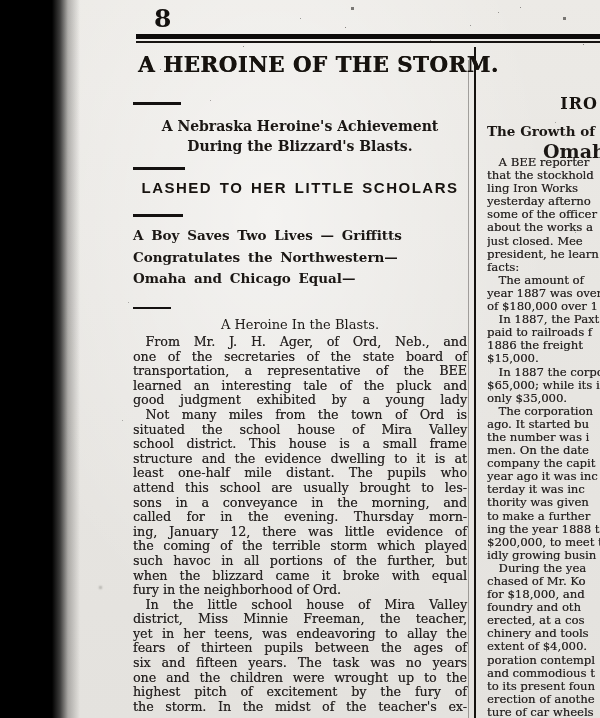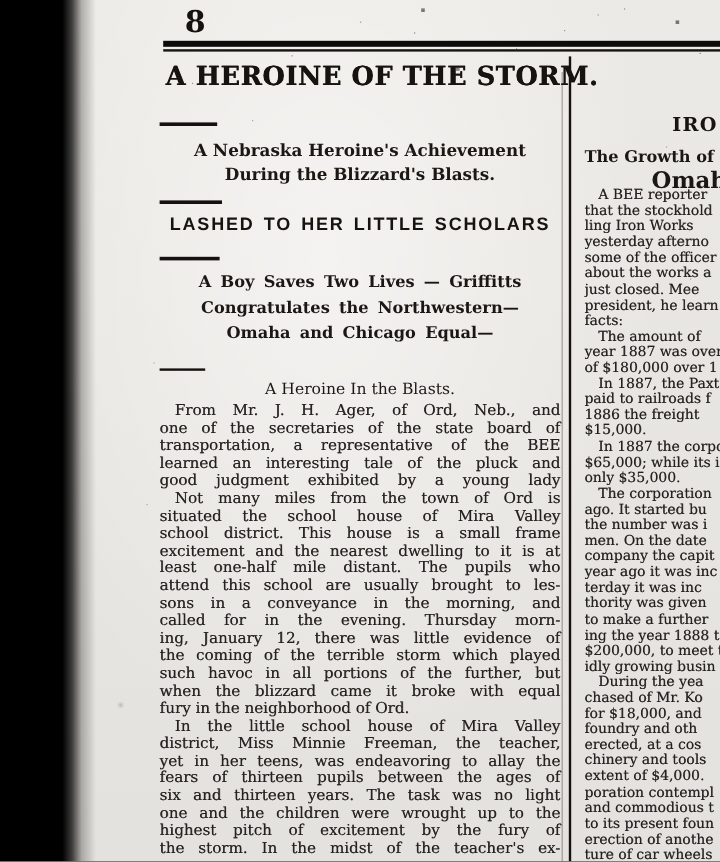--- a/index.html
+++ b/index.html
@@ -49,21 +49,21 @@
   .rule-sm{background:#141110;height:3px;}
   .d1{top:54px;width:48px;left:143px;right:auto;}
   .d2{top:119px;width:52px;left:141px;right:auto;}
   .d3{top:166px;width:50px;left:142px;right:auto;}
   .d4{top:259px;width:38px;left:148px;right:auto;height:2px;}
   .subhead{top:68px;text-align:center;font-weight:700;font-size:14px;line-height:20px;color:#1b1714;}
   .banner{
     top:131px;text-align:center;font-family:"Liberation Sans","DejaVu Sans",sans-serif;
     font-weight:700;font-size:15px;letter-spacing:1.5px;word-spacing:2px;color:#17130f;white-space:nowrap;
   }
-  .deck{top:177px;text-align:center;font-weight:700;font-size:13.5px;line-height:21.5px;word-spacing:3px;color:#1b1714;}
+  .deck{top:177px;text-align:left;font-weight:700;font-size:13.5px;line-height:21.5px;word-spacing:3px;color:#1b1714;}
   .section-head{top:269px;text-align:center;font-weight:400;font-size:13px;color:#1b1714;}
   .body-text{top:287px;font-size:12.6px;line-height:14.6px;color:#252120;}
   .body-line{text-align:justify;text-align-last:justify;text-shadow:.25px 0 0 rgba(37,33,32,.6);}
   .body-line.end{text-align-last:left;}
 
   .right-col{position:absolute;left:487px;top:0;right:0;bottom:0;overflow:hidden;margin-top:41px;}
   .rc-headline{
     position:absolute;top:53px;right:2px;font-weight:700;font-size:16px;
     letter-spacing:1px;color:#17130f;white-space:nowrap;
   }
@@ -109,35 +109,35 @@
 
     <div class="body-text">
         <div class="body-line"> From Mr. J. H. Ager, of Ord, Neb., and</div>
         <div class="body-line">one of the secretaries of the state board of</div>
         <div class="body-line">transportation, a representative of the BEE</div>
         <div class="body-line">learned an interesting tale of the pluck and</div>
         <div class="body-line">good judgment exhibited by a young lady</div>
         <div class="body-line"> Not many miles from the town of Ord is</div>
         <div class="body-line">situated the school house of Mira Valley</div>
         <div class="body-line">school district. This house is a small frame</div>
-        <div class="body-line">excitement and the nearest dwelling to it is at</div>
+        <div class="body-line">structure and the evidence dwelling to it is at</div>
         <div class="body-line">least one-half mile distant. The pupils who</div>
         <div class="body-line">attend this school are usually brought to les-</div>
         <div class="body-line">sons in a conveyance in the morning, and</div>
         <div class="body-line">called for in the evening. Thursday morn-</div>
         <div class="body-line">ing, January 12, there was little evidence of</div>
         <div class="body-line">the coming of the terrible storm which played</div>
         <div class="body-line">such havoc in all portions of the further, but</div>
         <div class="body-line">when the blizzard came it broke with equal</div>
         <div class="body-line end">fury in the neighborhood of Ord.</div>
         <div class="body-line"> In the little school house of Mira Valley</div>
         <div class="body-line">district, Miss Minnie Freeman, the teacher,</div>
         <div class="body-line">yet in her teens, was endeavoring to allay the</div>
         <div class="body-line">fears of thirteen pupils between the ages of</div>
-        <div class="body-line">six and thirteen years. The task was no light</div>
+        <div class="body-line">six and fifteen years. The task was no years</div>
         <div class="body-line">one and the children were wrought up to the</div>
         <div class="body-line">highest pitch of excitement by the fury of</div>
         <div class="body-line">the storm. In the midst of the teacher's ex-</div>
       </div>
   </div>
 
   <div class="right-col">
     <div class="rc-headline">IRO</div>
     <div class="rc-sub1">The Growth of</div>
     <div class="rc-sub2">Omaha</div>

